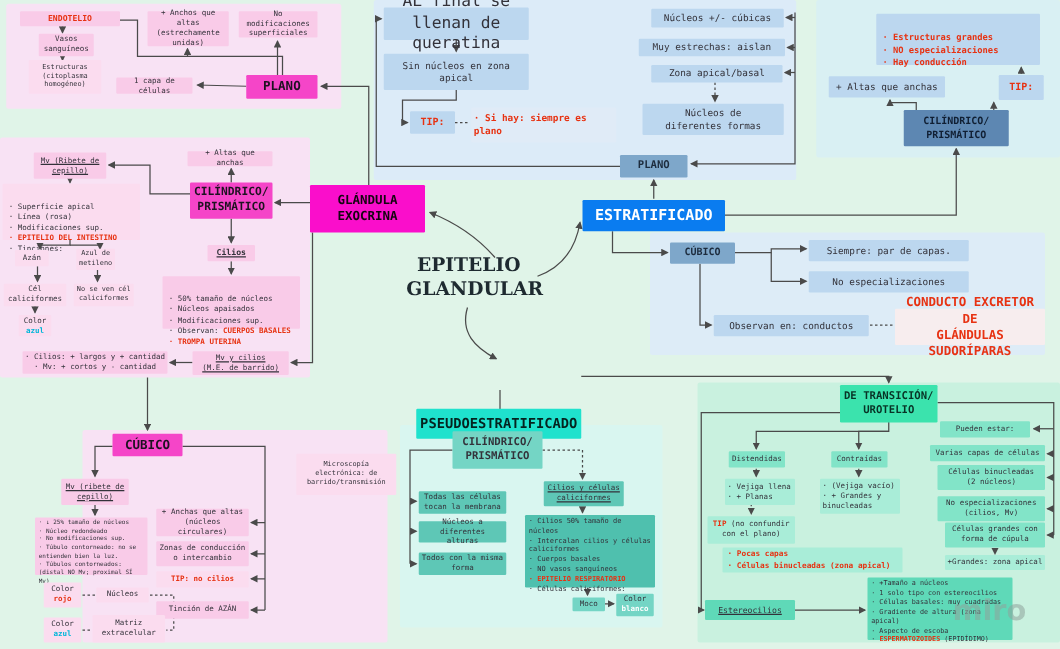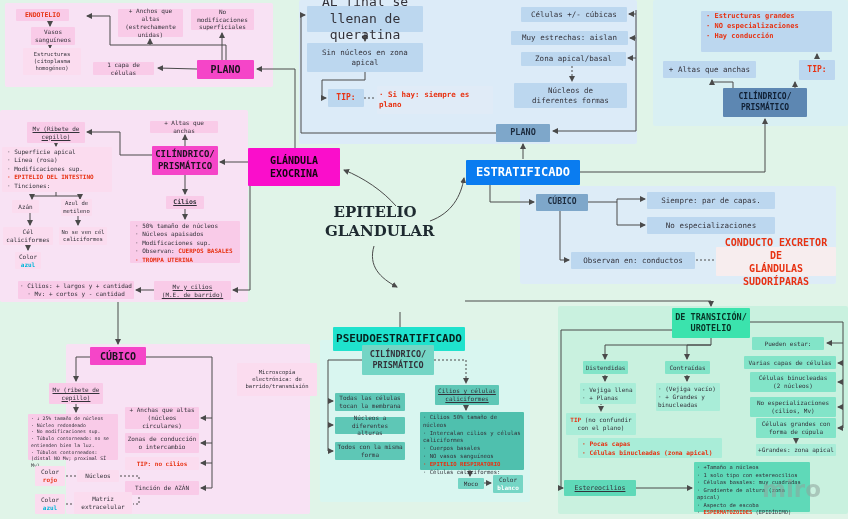--- a/index.html
+++ b/index.html
@@ -12,21 +12,21 @@
   .pH{background:#ddecf7;}
   .pJ{background:#d9f6f0;}
   .pK{background:#c9f1df;}
   svg.wires{position:absolute;left:0;top:0;pointer-events:none;}
   .cn{fill:none;stroke:#4a4a4a;stroke-width:1;marker-end:url(#arw);}
   .cn.na{marker-end:none;}
   .cn.d{stroke-dasharray:2,2;}
   .node{position:absolute;display:flex;flex-direction:column;align-items:center;justify-content:center;
         text-align:center;white-space:pre-line;font-size:6.5px;line-height:1.3;color:#33323a;
         border-radius:1px;box-sizing:border-box;padding:1px 2px;}
-  .list{display:block;text-align:left;white-space:normal;padding:1px 5px;}
+  .list{display:block;text-align:left;white-space:normal;padding:15px 5px;}
   .list div{line-height:1.4;}
   .pk{background:#f9cbe8;}
   .pkl{background:#fbdcef;}
   .mag{background:#f545c8;font-weight:700;color:#1d1220;}
   .hot{background:#fa0ecb;font-weight:700;color:#140510;}
   .bl{background:#bcd7ef;}
   .bll{background:#e0ebf7;}
   .stl{background:#7ea7ca;color:#1d2c3e;}
   .stl2{background:#5d87b2;color:#101f33;}
   .az{background:#0a7cf0;font-weight:700;color:#ffffff;}
@@ -139,42 +139,42 @@
   <polyline class="cn na" points="146,357 212,357 212,488"></polyline>
   <polyline class="cn" points="212,418 201,418"></polyline>
   <polyline class="cn" points="212,443 201,443"></polyline>
   <polyline class="cn" points="212,463 201,463"></polyline>
   <polyline class="cn" points="212,488 201,488"></polyline>
   <polyline class="cn d na" points="66,476 76,476"></polyline>
   <polyline class="cn d na" points="66,504 73,504"></polyline>
   <polyline class="cn d na" points="120,476 139,476 139,504 133,504"></polyline>
 </svg>
 
-<div class="node pk red" style="left:16px;top:9px;width:53px;height:12px">ENDOTELIO</div>
+<div class="node pk red" style="left:16px;top:9px;width:80px;height:12px">ENDOTELIO</div>
 <div class="node pk" style="left:31px;top:27px;width:44px;height:18px;font-size:6px">Vasos
 sanguíneos</div>
 <div class="node pkl" style="left:23px;top:48px;width:58px;height:27px;font-size:5.5px">Estructuras
 (citoplasma
 homogéneo)</div>
 <div class="node pk" style="left:118px;top:9px;width:65px;height:28px;font-size:6px">+ Anchos que altas
 (estrechamente
 unidas)</div>
 <div class="node pk" style="left:191px;top:9px;width:63px;height:21px;font-size:6px">No modificaciones
 superficiales</div>
 <div class="node pk" style="left:93px;top:62px;width:61px;height:13px;font-size:6px">1 capa de células</div>
 <div class="node mag" style="left:197px;top:60px;width:57px;height:19px;font-size:10px">PLANO</div>
 
 <div class="node bl" style="left:307px;top:6px;width:116px;height:26px;font-size:13px">AL final se llenan de
 queratina</div>
 <div class="node bl" style="left:307px;top:43px;width:116px;height:29px;font-size:7.5px">Sin núcleos en zona
 apical</div>
 <div class="node bl red" style="left:328px;top:89px;width:36px;height:18px;font-size:8px">TIP:</div>
 <div class="node bll red" style="left:377px;top:86px;width:116px;height:28px;font-size:7.5px;align-items:flex-start;text-align:left">· Si hay: siempre es
   plano</div>
-<div class="node bl" style="left:521px;top:7px;width:106px;height:15px;font-size:7.5px">Células +/- cúbicas</div>
+<div class="node bl" style="left:521px;top:7px;width:106px;height:15px;font-size:7.5px">Núcleos +/- cúbicas</div>
 <div class="node bl" style="left:511px;top:31px;width:117px;height:14px;font-size:7.5px">Muy estrechas: aislan</div>
 <div class="node bl" style="left:521px;top:52px;width:105px;height:14px;font-size:7.5px">Zona apical/basal</div>
 <div class="node bl" style="left:514px;top:83px;width:113px;height:25px;font-size:7.5px">Núcleos de
 diferentes formas</div>
 <div class="node stl b" style="left:496px;top:124px;width:54px;height:18px;font-size:8.5px">PLANO</div>
 
 <div class="node bl list" style="left:701px;top:11px;width:131px;height:41px;font-size:7px">
     <div><span class="c-red">· Estructuras grandes</span></div>
     <div><span class="c-red">· NO especializaciones</span></div>
     <div><span class="c-red">· Hay conducción</span></div>

